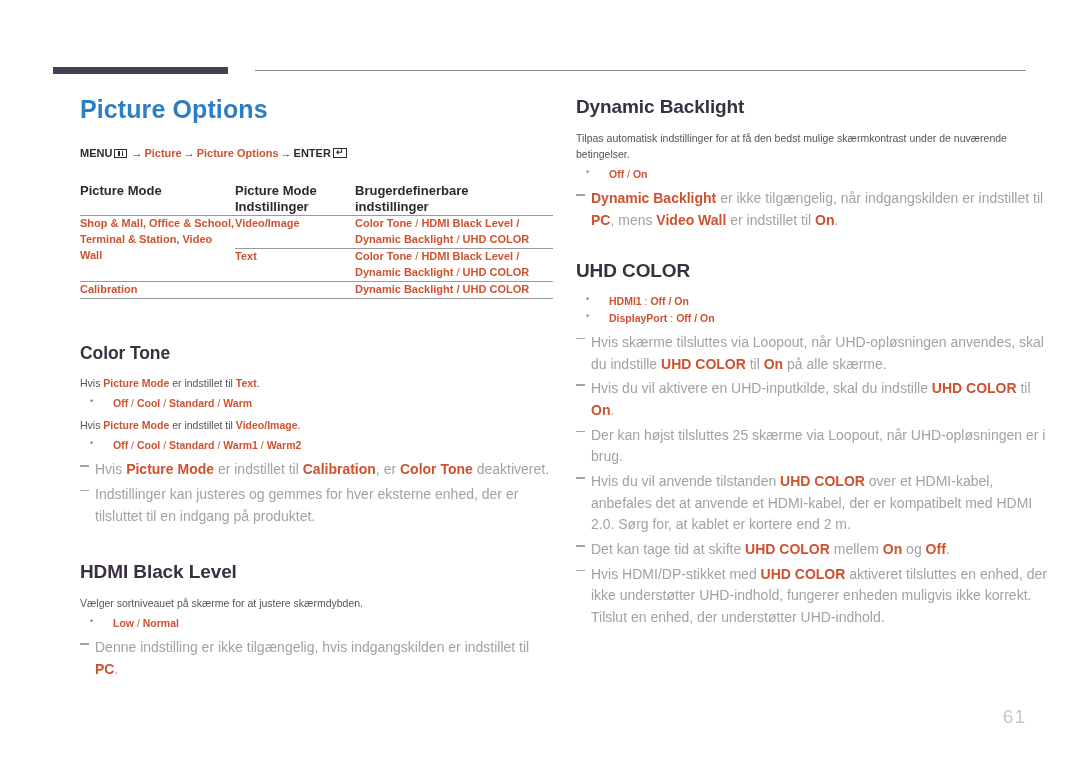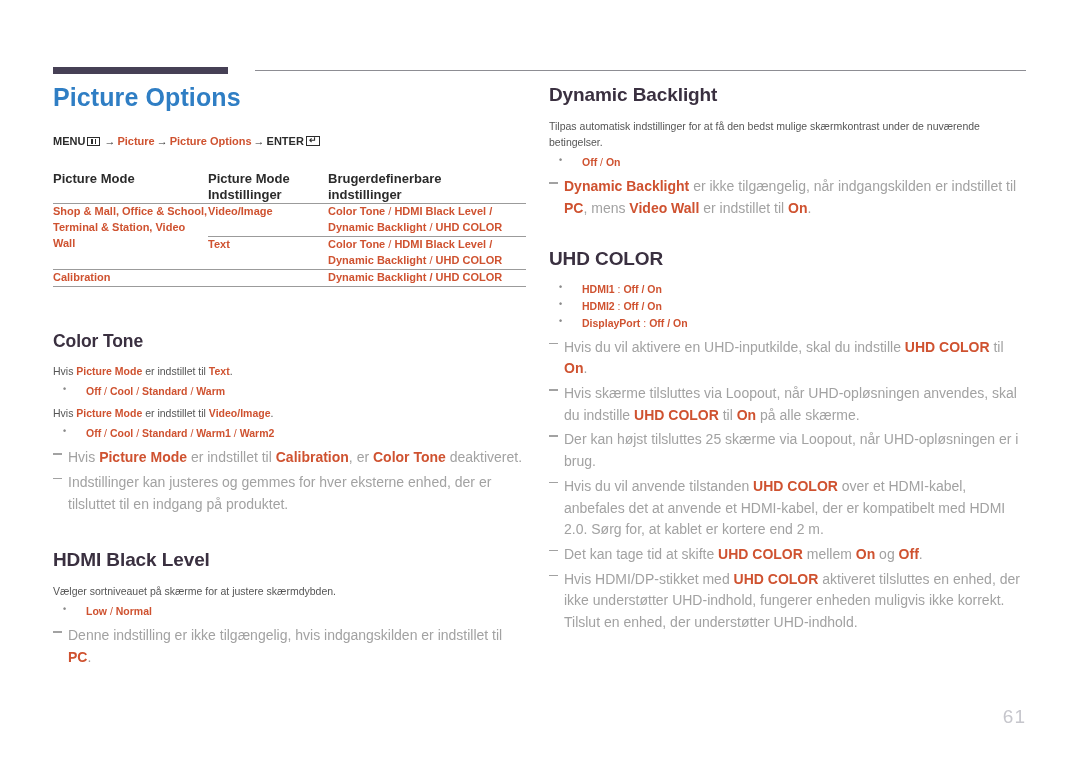--- a/index.html
+++ b/index.html
@@ -31,21 +31,22 @@
   .header-line {
     position: absolute;
     left: 255px; top: 70px;
     width: 771px; height: 1px;
     background: #8d8d93;
   }
 
   
   .col {
     position: absolute;
-    top: 84px;
+    top: 96px;
+    margin-left: 27px;
   }
   .col-left  { left: 53px;  width: 473px; }
   .col-right { left: 549px; width: 478px; }
 
   
   .chapter-title {
     font-size: 25px;
     font-weight: bold;
     color: #2f7ec4;
     letter-spacing: 0.1px;
@@ -340,27 +341,26 @@
   </ul>
 
   <ul class="notes">
     <li><b>Dynamic Backlight</b> er ikke tilgængelig, når indgangskilden er indstillet til <b>PC</b>, mens <b>Video Wall</b> er indstillet til <b>On</b>.</li>
   </ul>
 
   <h2 class="section-title big sec-gap-md">UHD COLOR</h2>
 
   <ul class="opts">
     <li><span class="lbl">HDMI1</span><span class="sep"> : </span><span>Off / On</span></li>
-    <li><span class="lbl">HDMI2</span><span class="sep"> : </span><span>Off / On</span></li>
     <li><span class="lbl">DisplayPort</span><span class="sep"> : </span><span>Off / On</span></li>
   </ul>
 
   <ul class="notes">
+    <li>Hvis skærme tilsluttes via Loopout, når UHD-opløsningen anvendes, skal du indstille <b>UHD COLOR</b> til <b>On</b> på alle skærme.</li>
     <li>Hvis du vil aktivere en UHD-inputkilde, skal du indstille <b>UHD COLOR</b> til <b>On</b>.</li>
-    <li>Hvis skærme tilsluttes via Loopout, når UHD-opløsningen anvendes, skal du indstille <b>UHD COLOR</b> til <b>On</b> på alle skærme.</li>
     <li>Der kan højst tilsluttes 25 skærme via Loopout, når UHD-opløsningen er i brug.</li>
     <li>Hvis du vil anvende tilstanden <b>UHD COLOR</b> over et HDMI-kabel, anbefales det at anvende et HDMI-kabel, der er kompatibelt med HDMI 2.0. Sørg for, at kablet er kortere end 2 m.</li>
     <li>Det kan tage tid at skifte <b>UHD COLOR</b> mellem <b>On</b> og <b>Off</b>.</li>
     <li>Hvis HDMI/DP-stikket med <b>UHD COLOR</b> aktiveret tilsluttes en enhed, der ikke understøtter UHD-indhold, fungerer enheden muligvis ikke korrekt. Tilslut en enhed, der understøtter UHD-indhold.</li>
   </ul>
 </div>
 
 <div class="page-number">61</div>
 
 </body></html>

